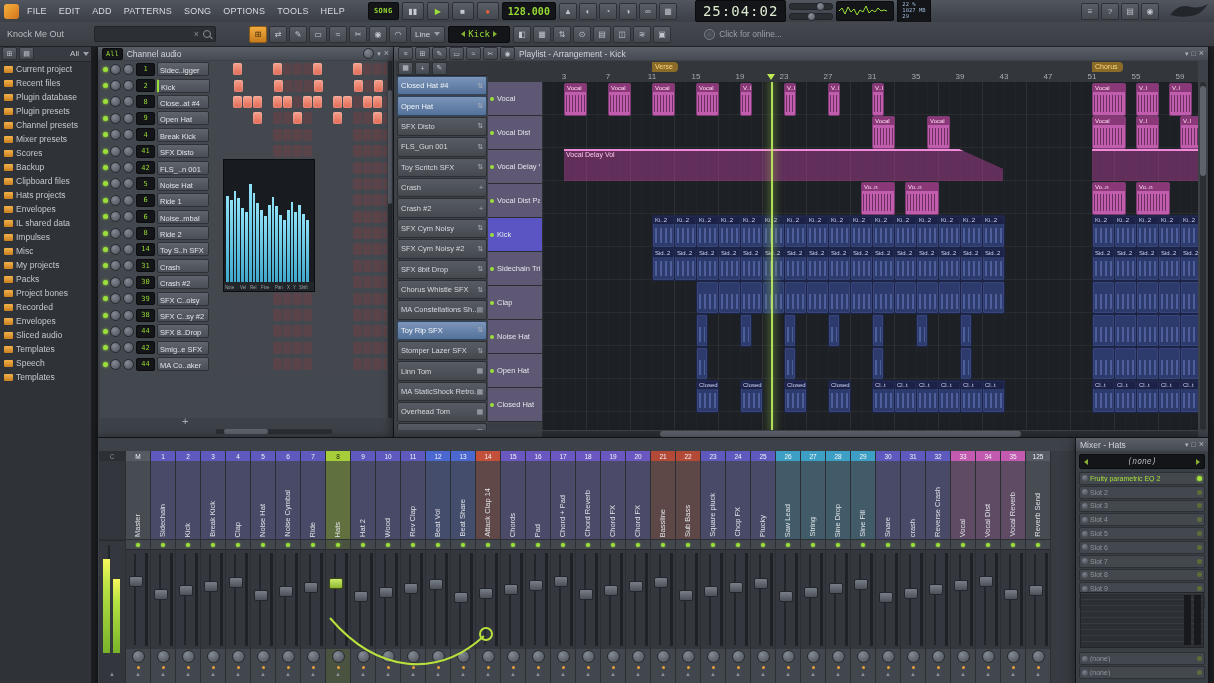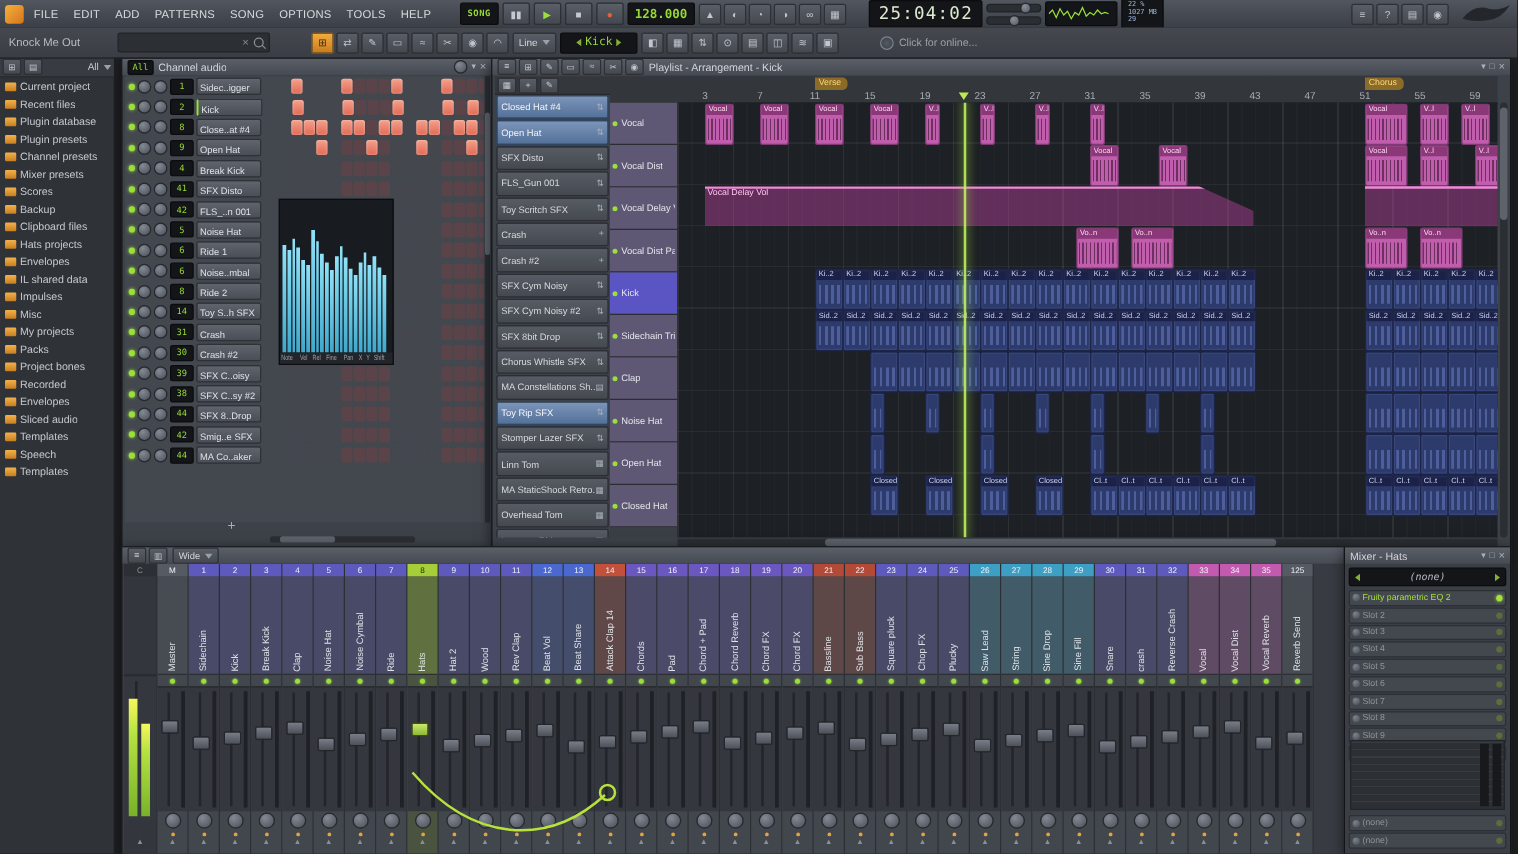--- a/index.html
+++ b/index.html
@@ -1389,30 +1389,20 @@
           <div class="clip p" style="left: 638px; width: 21px; top: 298px;">
             <span class="cliplb">Cl..t</span>
           </div>
           <div class="phline" style="left: 228.8px;"></div>
         </div>
       <div class="plvscroll"></div>
       <div class="plhscroll"></div>
     </div>
 
     <div id="mixer" class="win">
-      <div class="wtitle">
-        <div id="mx-icons" class="grp">
-            <div class="ibtn sm">≡</div>
-            <div class="ibtn sm">▥</div>
-          </div>
-        <div class="drop" style="height:11px;font-size:7.5px">
-          <span>Wide</span>
-          <b class="dcaret"></b>
-        </div>
-      </div>
       <div id="strips">
           <div class="mstrip cur">
             <div class="mnum">C</div>
             <div class="mname"></div>
             <div class="mfader">
               <i class="bigmeter b1"></i>
               <i class="bigmeter b2"></i>
             </div>
             <div class="mkrow"></div>
             <div class="marrow"></div>

